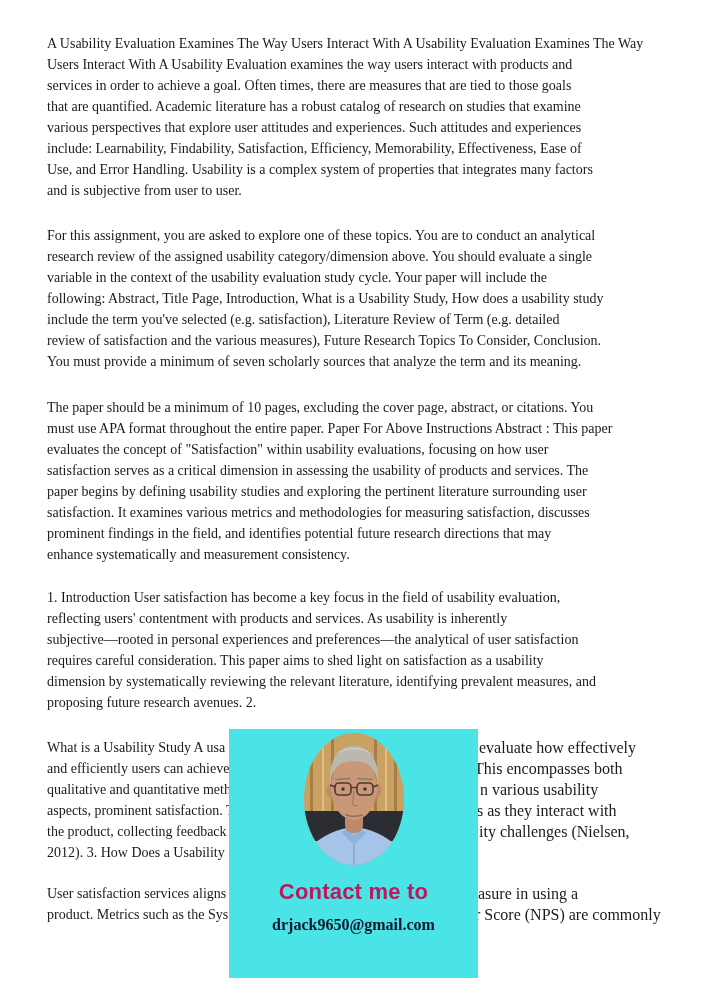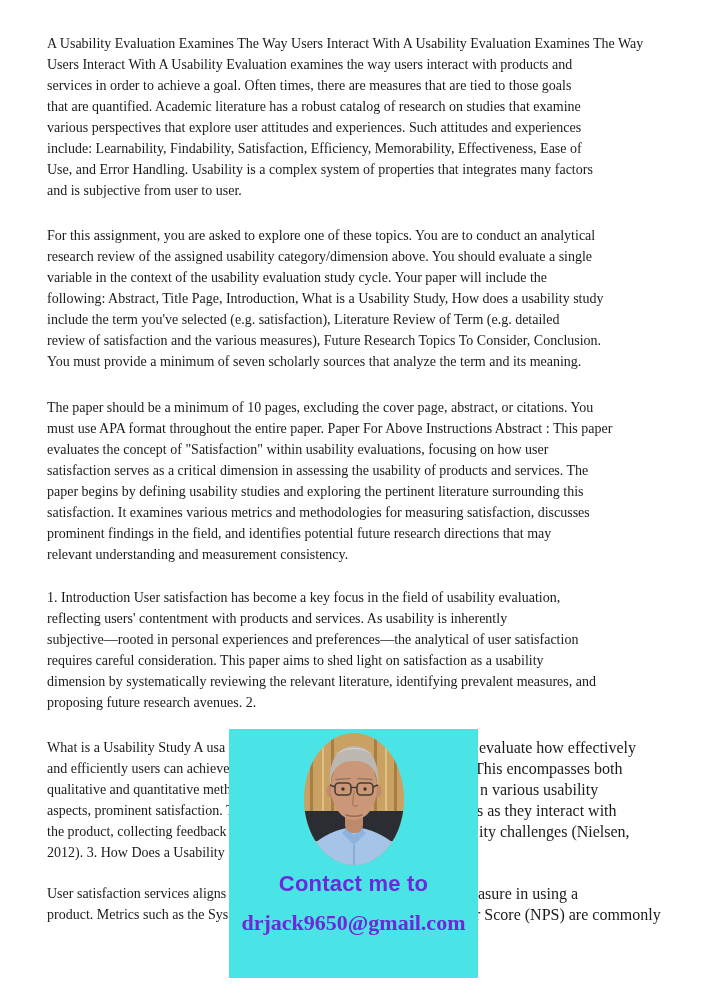--- a/index.html
+++ b/index.html
@@ -13,26 +13,26 @@
     font-size:14px; white-space:nowrap;
   }
   .rfrag { position:absolute; height:21px; line-height:21px; font-size:16px; white-space:nowrap; }
 
   .promo {
     position:absolute; left:229px; top:729px; width:249px; height:249px;
     background:#4be4e6; z-index:5; text-align:center; cursor:pointer;
   }
   .promo-photo { margin:4px auto 0; width:100px; height:132px; }
   .promo-headline {
-    margin-top:4px; font-family:"Liberation Sans", sans-serif; font-weight:700;
-    font-size:22px; line-height:30px; color:#6d28d9; letter-spacing:0.2px;
+    margin-top:12px; font-family:"Liberation Sans", sans-serif; font-weight:700;
+    font-size:22px; line-height:30px; color:#be185d; letter-spacing:0.2px;
   }
   .promo-email {
-    margin-top:10px; font-family:"Liberation Serif", serif; font-weight:700;
-    font-size:22px; line-height:28px; color:#6d28d9;
+    margin-top:4px; font-family:"Liberation Serif", serif; font-weight:700;
+    font-size:16px; line-height:28px; color:#0f172a;
   }
 </style>
 </head>
 <body>
 
 <div class="page">
 
   <div class="para" style="top:33px">
     <div class="tline" style="top:0px">A Usability Evaluation Examines The Way Users Interact With A Usability Evaluation Examines The Way</div>
     <div class="tline" style="top:21px">Users Interact With A Usability Evaluation examines the way users interact with products and</div>
@@ -52,24 +52,24 @@
     <div class="tline" style="top:84px">include the term you've selected (e.g. satisfaction), Literature Review of Term (e.g. detailed</div>
     <div class="tline" style="top:105px">review of satisfaction and the various measures), Future Research Topics To Consider, Conclusion.</div>
     <div class="tline" style="top:126px">You must provide a minimum of seven scholarly sources that analyze the term and its meaning.</div>
   </div>
 
   <div class="para" style="top:397px">
     <div class="tline" style="top:0px">The paper should be a minimum of 10 pages, excluding the cover page, abstract, or citations. You</div>
     <div class="tline" style="top:21px">must use APA format throughout the entire paper. Paper For Above Instructions Abstract : This paper</div>
     <div class="tline" style="top:42px">evaluates the concept of "Satisfaction" within usability evaluations, focusing on how user</div>
     <div class="tline" style="top:63px">satisfaction serves as a critical dimension in assessing the usability of products and services. The</div>
-    <div class="tline" style="top:84px">paper begins by defining usability studies and exploring the pertinent literature surrounding this</div>
+    <div class="tline" style="top:84px">paper begins by defining usability studies and exploring the pertinent literature surrounding user</div>
     <div class="tline" style="top:105px">satisfaction. It examines various metrics and methodologies for measuring satisfaction, discusses</div>
     <div class="tline" style="top:126px">prominent findings in the field, and identifies potential future research directions that may</div>
-    <div class="tline" style="top:147px">relevant understanding and measurement consistency.</div>
+    <div class="tline" style="top:147px">enhance systematically and measurement consistency.</div>
   </div>
 
   <div class="para" style="top:587px">
     <div class="tline" style="top:0px">1. Introduction User satisfaction has become a key focus in the field of usability evaluation,</div>
     <div class="tline" style="top:21px">reflecting users' contentment with products and services. As usability is inherently</div>
     <div class="tline" style="top:42px">subjective—rooted in personal experiences and preferences—the analytical of user satisfaction</div>
     <div class="tline" style="top:63px">requires careful consideration. This paper aims to shed light on satisfaction as a usability</div>
     <div class="tline" style="top:84px">dimension by systematically reviewing the relevant literature, identifying prevalent measures, and</div>
     <div class="tline" style="top:105px">proposing future research avenues. 2.</div>
   </div>

